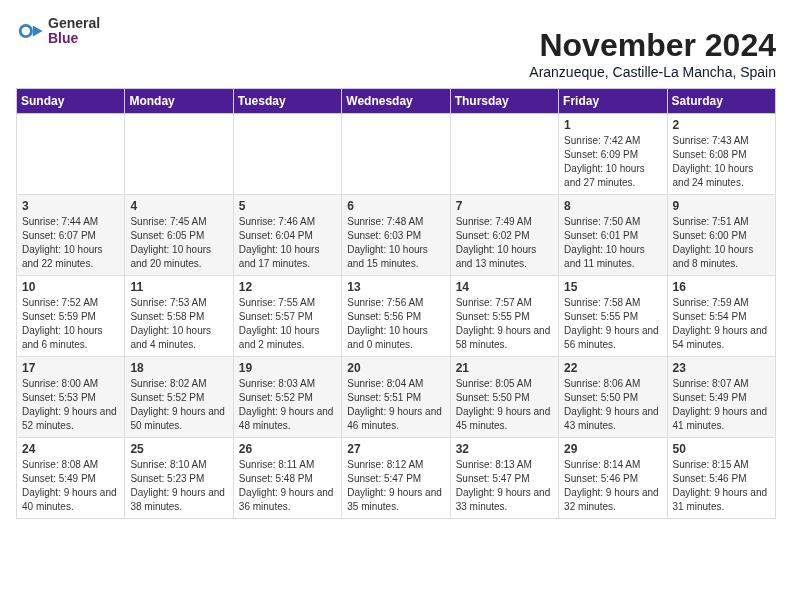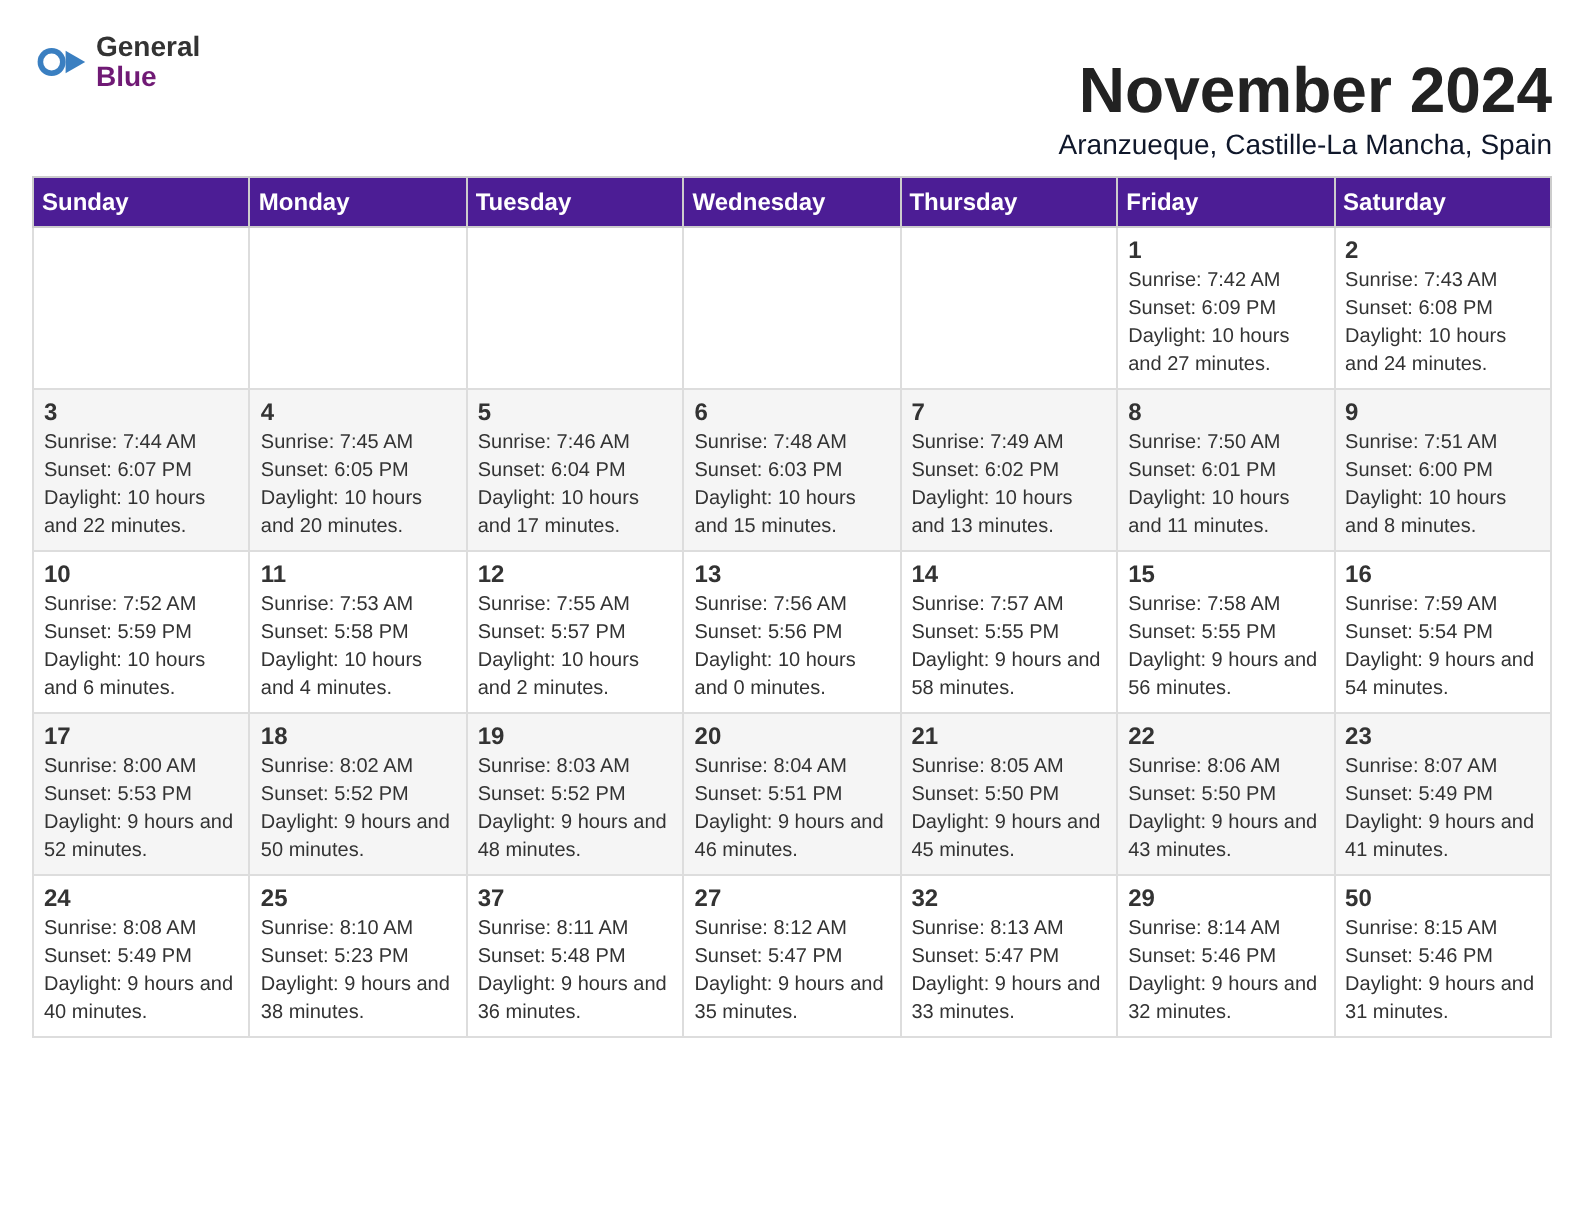--- a/index.html
+++ b/index.html
@@ -283,21 +283,21 @@
 Sunset: 5:49 PM
 Daylight: 9 hours and 40 minutes.</div>
         </td>
         <td>
           <span class="day-num">25</span>
           <div class="day-info">Sunrise: 8:10 AM
 Sunset: 5:23 PM
 Daylight: 9 hours and 38 minutes.</div>
         </td>
         <td>
-          <span class="day-num">37</span>
+          <span class="day-num">26</span>
           <div class="day-info">Sunrise: 8:11 AM
 Sunset: 5:48 PM
 Daylight: 9 hours and 36 minutes.</div>
         </td>
         <td>
           <span class="day-num">27</span>
           <div class="day-info">Sunrise: 8:12 AM
 Sunset: 5:47 PM
 Daylight: 9 hours and 35 minutes.</div>
         </td>

